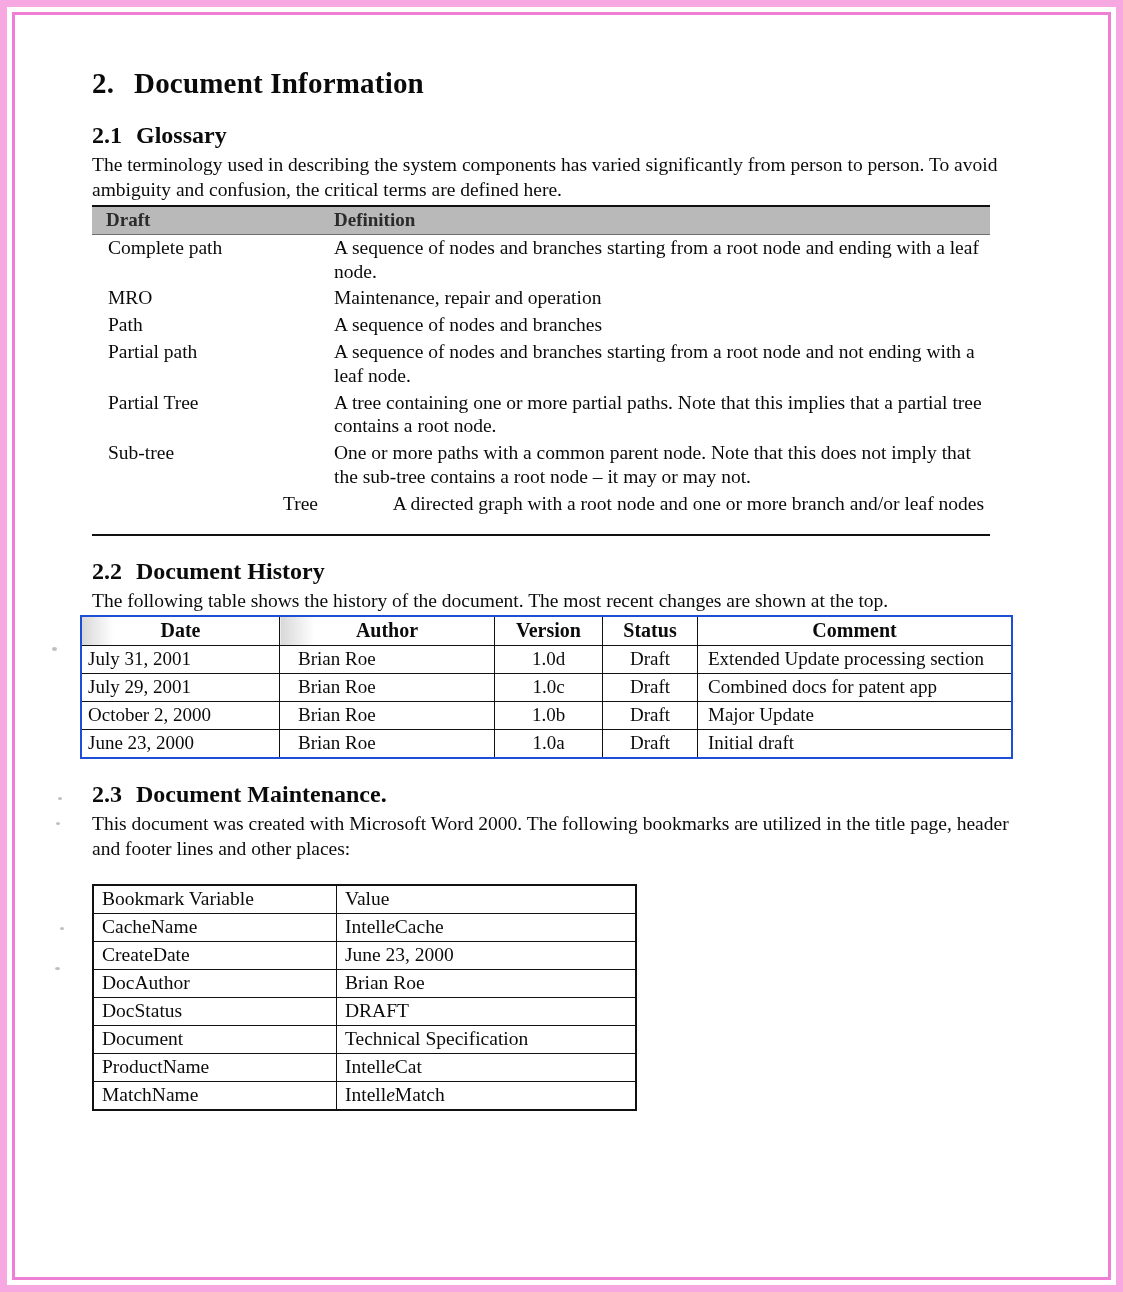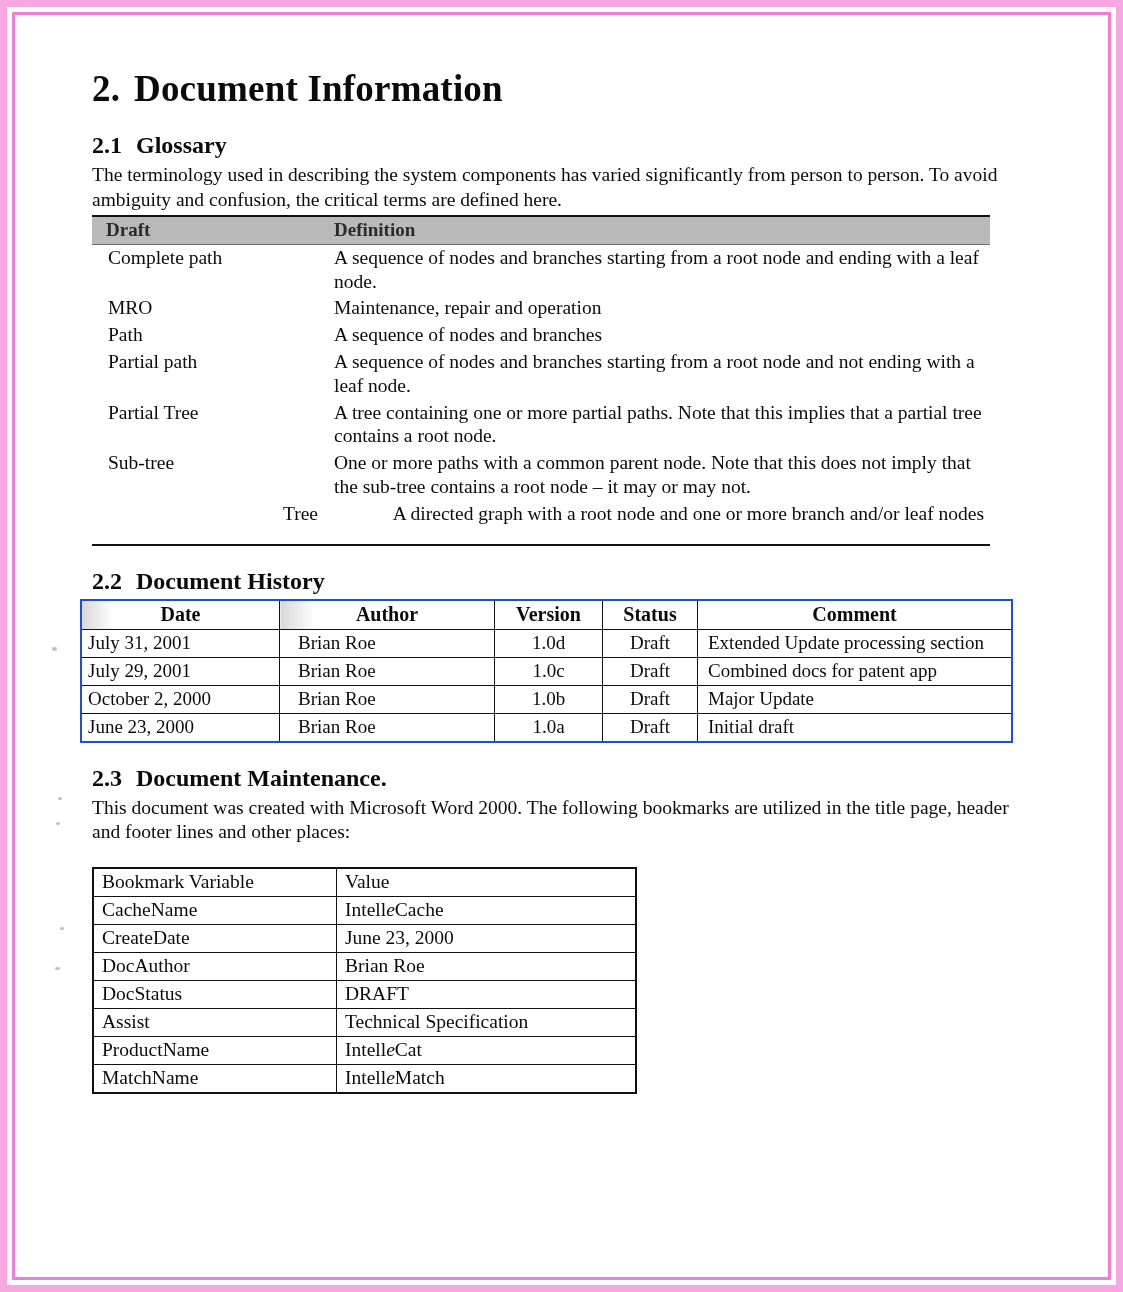--- a/index.html
+++ b/index.html
@@ -37,21 +37,21 @@
   }
   .content {
     position: absolute;
     left: 70px;
     top: 45px;
     width: 930px;
     font-family: "Liberation Serif", "DejaVu Serif", serif;
     color: #0b0b0b;
   }
   h1.chapter {
-    font-size: 37px;
+    font-size: 29px;
     font-weight: bold;
     margin: 0 0 6px 0;
     letter-spacing: 0.2px;
   }
   h1.chapter .num { display: inline-block; width: 42px; }
   h2.section {
     font-size: 24px;
     font-weight: bold;
     margin: 22px 0 4px 0;
   }
@@ -206,20 +206,21 @@
           <tr>
             <td class="term">Tree</td>
             <td class="def">A directed graph with a root node and one or more branch and/or leaf nodes</td>
           </tr>
         </tbody>
       </table>
 
       <h2 class="section">
         <span class="num">2.2</span><span>Document History</span>
       </h2>
+      <p class="body">The following table shows the history of the document.  The most recent changes are shown at the top.</p>
 
       <table class="history">
         <thead>
           <tr>
             <th class="hdr-shade" style="width:185px">Date</th>
             <th class="hdr-shade" style="width:190px">Author</th>
             <th style="width:95px">Version</th>
             <th style="width:82px">Status</th>
             <th>Comment</th>
           </tr>
@@ -279,21 +280,21 @@
           </tr>
           <tr>
             <td class="k">DocAuthor</td>
             <td>Brian Roe</td>
           </tr>
           <tr>
             <td class="k">DocStatus</td>
             <td>DRAFT</td>
           </tr>
           <tr>
-            <td class="k">Assist</td>
+            <td class="k">Document</td>
             <td>Technical Specification</td>
           </tr>
           <tr>
             <td class="k">ProductName</td>
             <td>Intell<span class="ital">e</span>Cat</td>
           </tr>
           <tr>
             <td class="k">MatchName</td>
             <td>Intell<span class="ital">e</span>Match</td>
           </tr>

